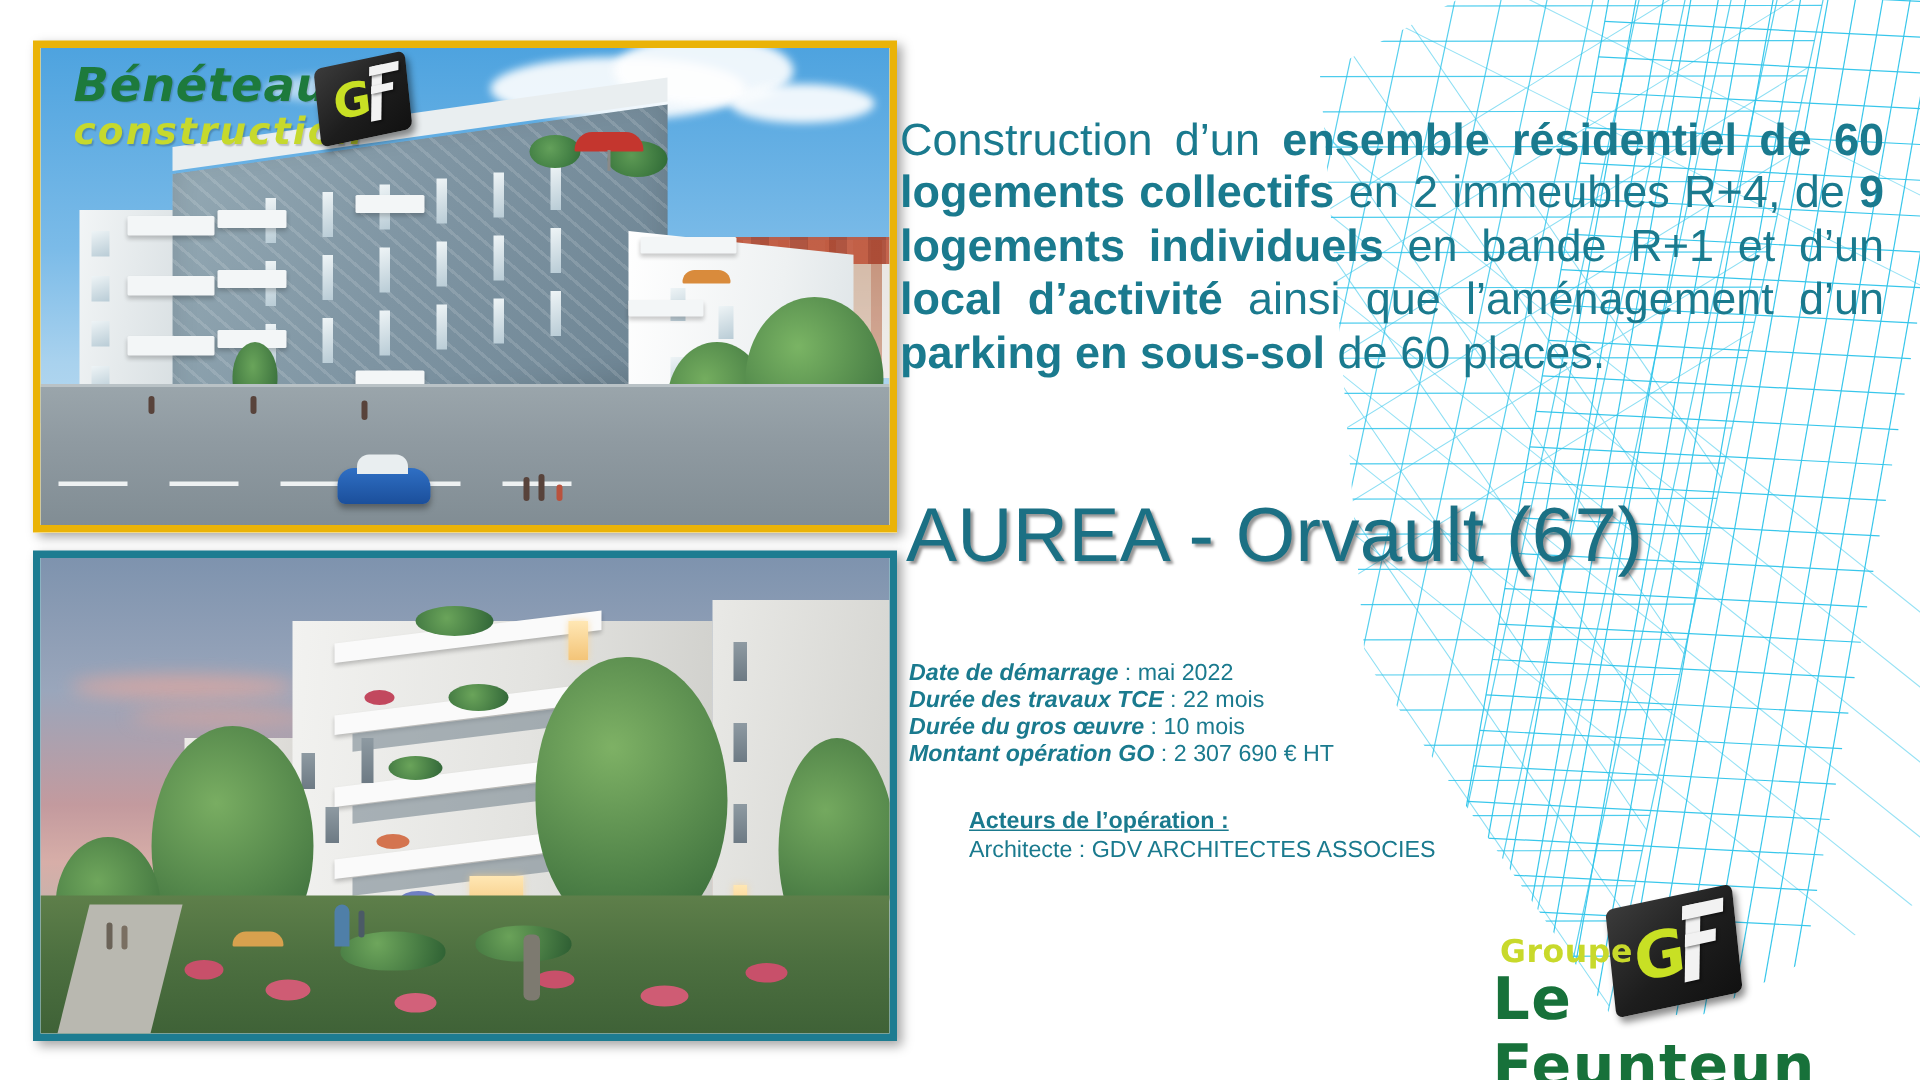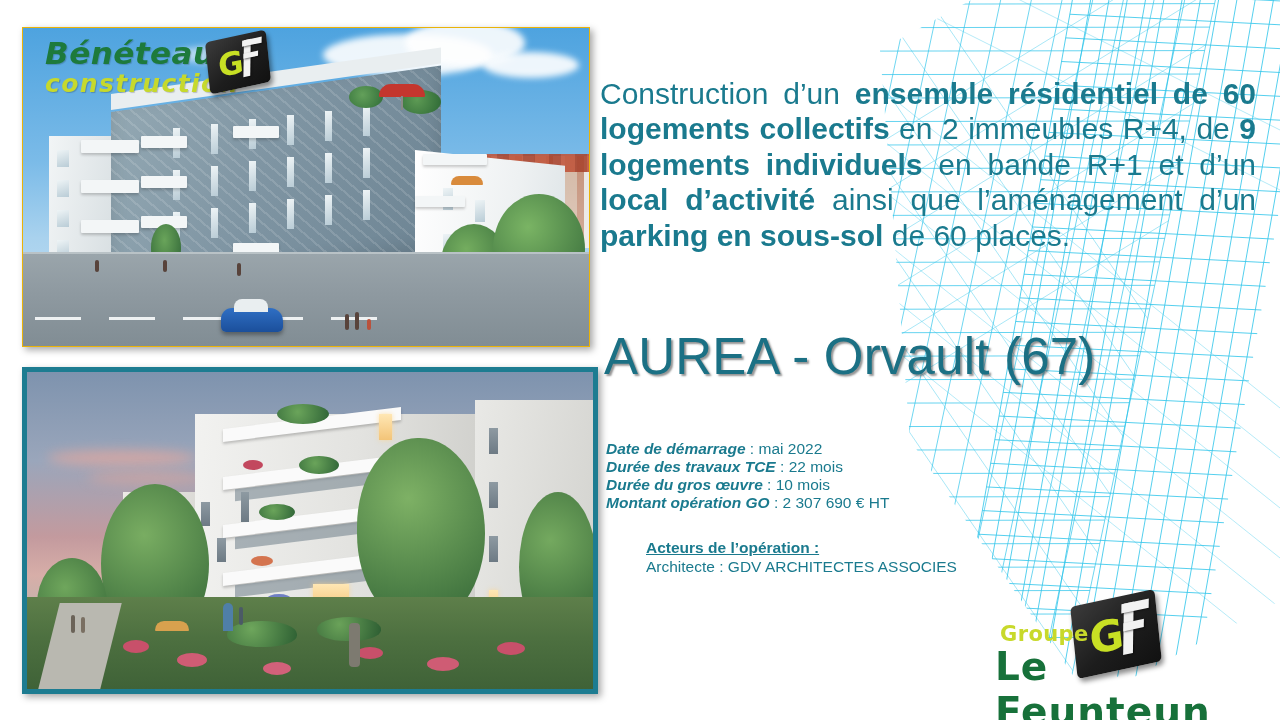--- a/index.html
+++ b/index.html
@@ -16,21 +16,21 @@
     position:absolute;right:-40px;top:-120px;width:560px;height:820px;
     pointer-events:none;overflow:hidden;
   }
   .wireframe svg{display:block;}
 
   
   .photo{
     position:absolute;overflow:hidden;
     box-shadow:3px 3px 7px rgba(0,0,0,.35);
   }
-  .photo-top{left:22px;top:27px;width:566px;height:318px;border:1px solid #eab308;}
+  .photo-top{left:22px;top:27px;width:566px;height:318px;border:5px solid #eab308;}
   .photo-bottom{left:22px;top:367px;width:566px;height:317px;border:5px solid #1d7c91;}
   .photo-inner{position:absolute;inset:0;overflow:hidden;}
 
   
   .sky1{position:absolute;inset:0;background:linear-gradient(180deg,#4ea3df 0%,#7bbbe8 42%,#a9d2ee 66%,#cde3f3 100%);}
   .cloud{position:absolute;background:#fff;border-radius:50%;filter:blur(3px);opacity:.9;}
   .distant-town{position:absolute;right:0;top:128px;width:210px;height:92px;
     background:
       linear-gradient(180deg,rgba(255,255,255,0) 0%,rgba(255,255,255,.25) 100%),
       repeating-linear-gradient(90deg,#d9b9a3 0 12px,#c98f74 12px 19px,#efe8e2 19px 31px);

